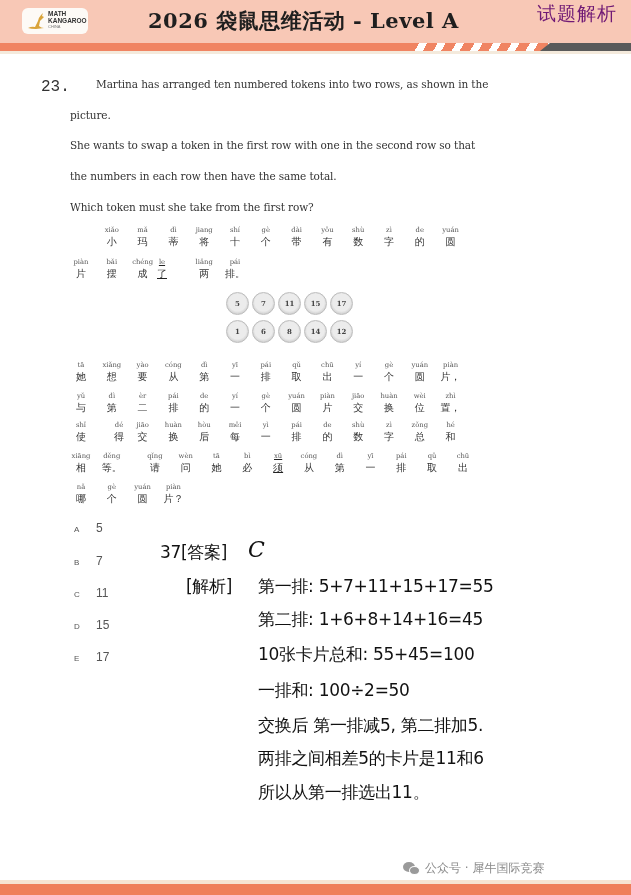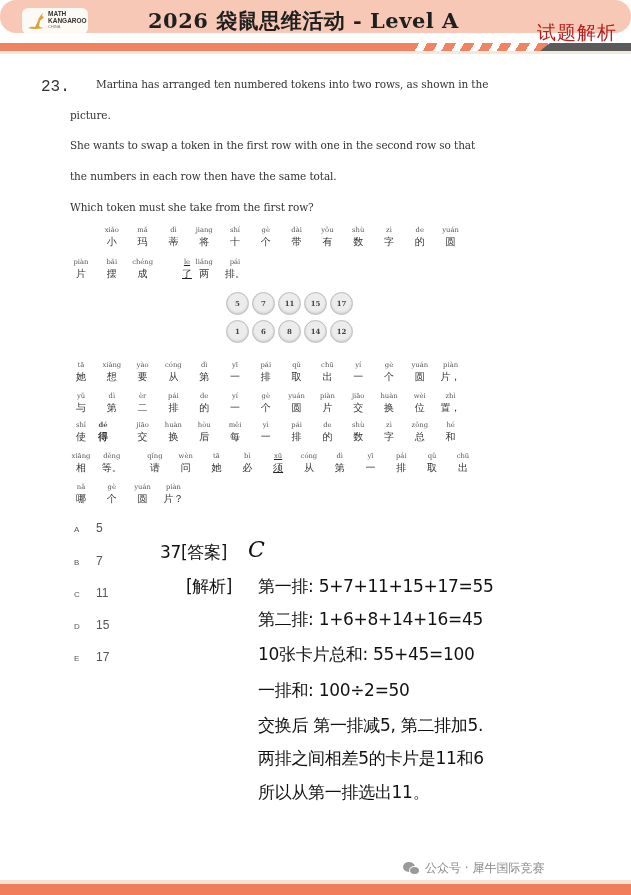--- a/index.html
+++ b/index.html
@@ -1,26 +1,26 @@
 <!DOCTYPE html>
 <html><head>
 <meta charset="utf-8">
 <style>
   * { box-sizing: border-box; margin: 0; padding: 0; }
   html, body { width: 631px; height: 895px; overflow: hidden; background: #ffffff; }
   body { position: relative; font-family: "DejaVu Serif", serif; color: #222; }
 
   
-  .header { position: absolute; left: 0; top: 0; width: 631px; height: 33px; background: #f8c8b6; border-radius: 16px; }
+  .header { position: absolute; left: 0; top: 0; width: 631px; height: 43px; background: #f8c8b6; }
   .logo { position: absolute; left: 22px; top: 8px; width: 66px; height: 26px; background: #fdfaf6; border-radius: 6px; display: flex; align-items: center; padding-left: 4px; }
   .logo svg { width: 20px; height: 20px; }
   .logo-text { font-family: "Liberation Sans", sans-serif; font-size: 6.5px; line-height: 6.5px; color: #333; font-weight: bold; margin-left: 2px; }
   .logo-text .small { font-size: 4px; font-weight: normal; color: #777; }
   .header-title { position: absolute; left: 148px; top: 7px; font-family: "DejaVu Serif", serif; font-weight: bold; font-size: 21px; color: #1f1f1f; letter-spacing: 0.5px; white-space: nowrap; }
-  .header-tag { position: absolute; right: 14px; top: 20px; font-family: "DejaVu Serif", serif; font-size: 19px; color: #b91c1c; letter-spacing: 1px; }
+  .header-tag { position: absolute; right: 14px; top: 1px; font-family: "DejaVu Serif", serif; font-size: 19px; color: #701a75; letter-spacing: 1px; }
   .stripe-bar { position: absolute; left: 0; top: 43px; width: 631px; height: 8px; background: #f08462; }
   .stripe-deco { position: absolute; left: 412px; top: 43px; width: 140px; height: 8px;
     background: repeating-linear-gradient(-60deg, #ffffff 0 7px, #f08462 7px 16px); }
   .stripe-dark { position: absolute; left: 550px; top: 43px; width: 81px; height: 8px; background: #5a5a5a; }
   .stripe-dark::before { content: ""; position: absolute; left: -10px; top: 0; border-right: 10px solid #5a5a5a; border-top: 8px solid transparent; }
   .cream-line { position: absolute; left: 0; top: 51px; width: 631px; height: 3px; background: #f4eadc; }
 
   
   .q-num { position: absolute; left: 41px; top: 78px; font-family: "Liberation Mono", monospace; font-size: 16px; color: #333; }
   .q-line { position: absolute; left: 70px; font-family: "DejaVu Serif", serif; font-size: 10.5px; color: #333; white-space: nowrap; letter-spacing: -0.1px; }
@@ -140,21 +140,21 @@
         <span class="hz">片</span>
       </div>
       <div class="py-cell" style="left: 22.8px;">
         <span class="py">bǎi</span>
         <span class="hz">摆</span>
       </div>
       <div class="py-cell" style="left: 53.6px;">
         <span class="py">chéng</span>
         <span class="hz">成</span>
       </div>
-      <div class="py-cell" style="left: 98px; text-decoration: underline;">
+      <div class="py-cell" style="left: 73px; text-decoration: underline;">
         <span class="py">le</span>
         <span class="hz">了</span>
       </div>
       <div class="py-cell" style="left: 115.2px;">
         <span class="py">liǎng</span>
         <span class="hz">两</span>
       </div>
       <div class="py-cell" style="left: 146px;">
         <span class="py">pái</span>
         <span class="hz">排。</span>
@@ -266,21 +266,21 @@
       <div class="py-cell" style="left: 361.6px;">
         <span class="py">zhì</span>
         <span class="hz">置，</span>
       </div>
     </div>
     <div class="py-row" style="top: 420px;">
       <div class="py-cell" style="left: -8px;">
         <span class="py">shǐ</span>
         <span class="hz">使</span>
       </div>
-      <div class="py-cell" style="left: 14px; font-weight: bold;">
+      <div class="py-cell" style="left: 30px;">
         <span class="py">dé</span>
         <span class="hz">得</span>
       </div>
       <div class="py-cell" style="left: 53.6px;">
         <span class="py">jiāo</span>
         <span class="hz">交</span>
       </div>
       <div class="py-cell" style="left: 84.4px;">
         <span class="py">huàn</span>
         <span class="hz">换</span>

